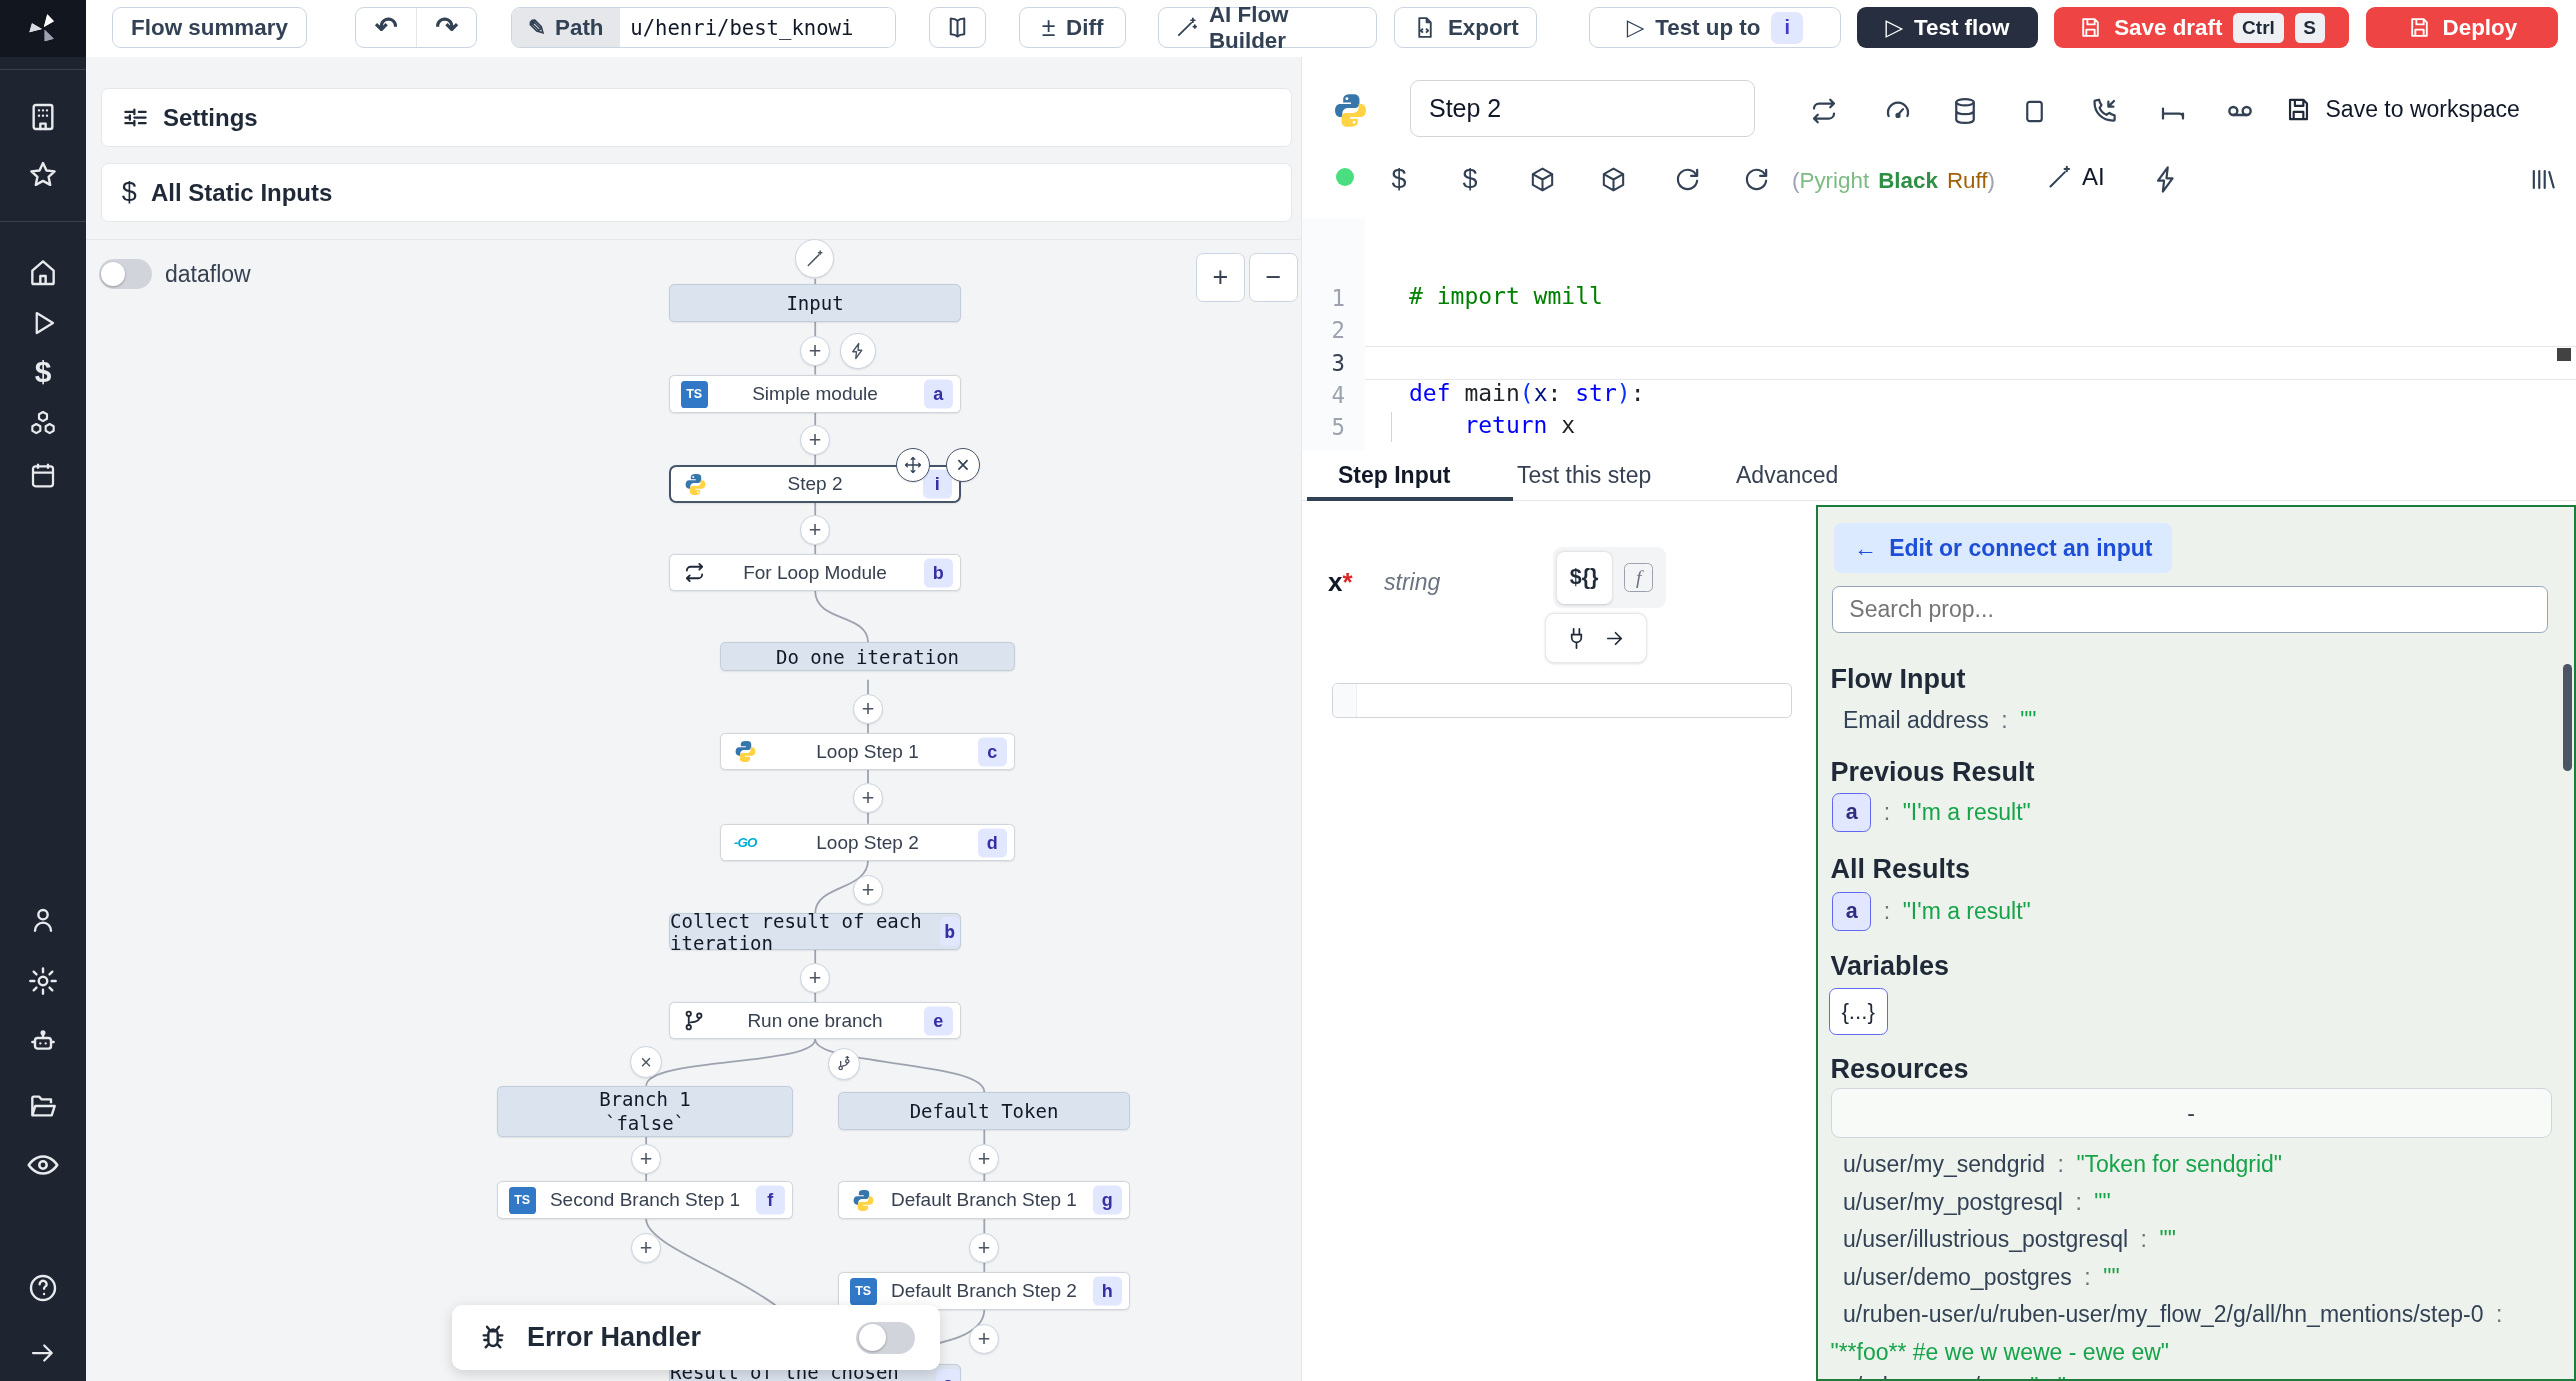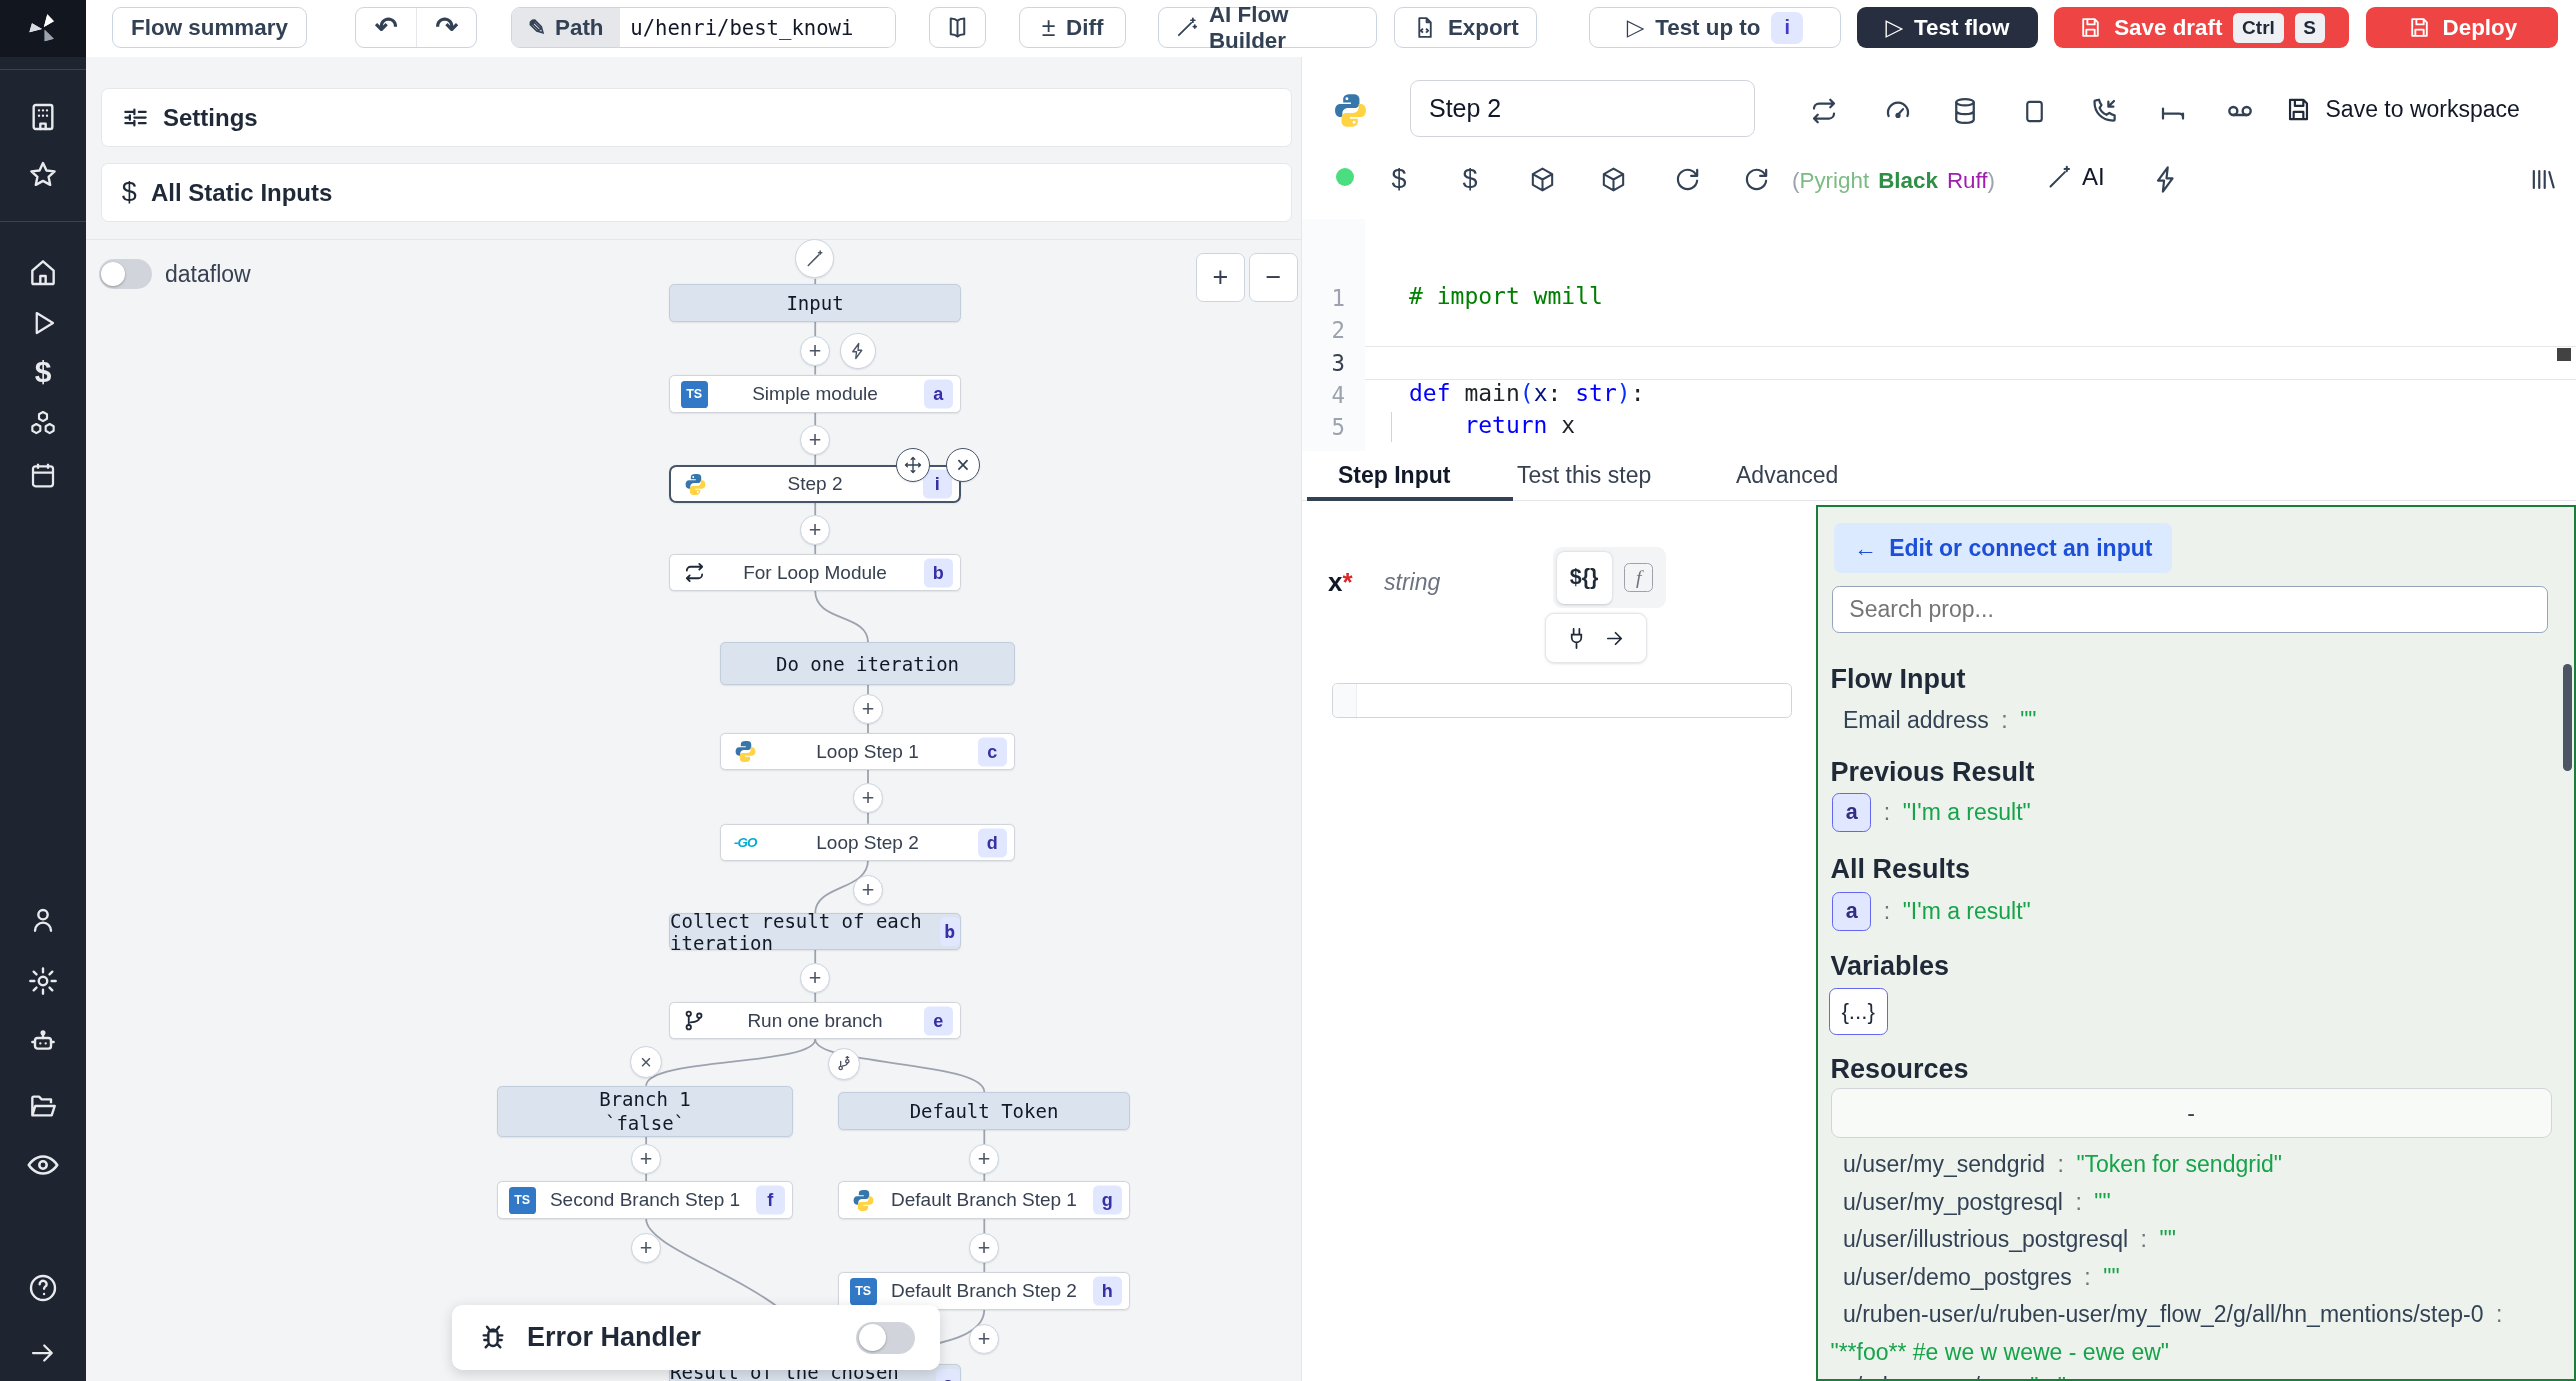--- a/index.html
+++ b/index.html
@@ -346,21 +346,21 @@
   <div class="node" style="left:583px;top:497px;width:292px;height:37px">
     <span class="nic">
       <svg class="ic" width="23" height="23" viewBox="0 0 24 24" fill="none" stroke="#1f2937" stroke-width="1.9" stroke-linecap="round" stroke-linejoin="round">
           <path d="M17 3l3 3-3 3M20 6H8a4 4 0 00-4 4M7 21l-3-3 3-3M4 18h12a4 4 0 004-4"></path>
         </svg>
     </span>
     <span class="lbl">For Loop Module</span>
     <span class="badge">b</span>
   </div>
 
-  <div class="node vnode" style="left:634px;top:585px;width:295px;height:43px">
+  <div class="node vnode" style="left:634px;top:585px;width:295px;height:29px">
     <span class="lbl">Do one iteration</span>
   </div>
 
   <div class="circ" style="left:767px;top:637px;width:30px;height:30px">
       <span>+</span>
     </div>
 
   <div class="node" style="left:634px;top:676px;width:295px;height:37px">
     <span class="nic">
         <svg class="ic" width="25" height="25" viewBox="0 0 24 24">
@@ -581,21 +581,21 @@
     </div>
   <div class="hic" style="left:438px;top:106px">
       <svg class="ic" width="29" height="29" viewBox="0 0 24 24" fill="none" stroke="currentColor" stroke-width="1.8" stroke-linecap="round" stroke-linejoin="round">
         <path d="M19.5 9A8 8 0 1020 13M20 4v5h-5"></path>
       </svg>
     </div>
 
   <div class="abs lint" style="left:490px;top:111px;display:flex;gap:9px">
     <span style="color:#9ca3af"><span>(</span><span style="color:#7cbb84">Pyright</span></span>
     <span style="color:#2f8f46;font-weight:600">Black</span>
-    <span style="color:#9ca3af"><span style="color:#a21caf">Ruff</span><span>)</span></span>
+    <span style="color:#9ca3af"><span style="color:#a16207">Ruff</span><span>)</span></span>
   </div>
 
   <div class="abs" style="left:744px;top:106px;display:flex;align-items:center;gap:9px">
     <svg class="ic" width="27" height="27" viewBox="0 0 24 24" fill="none" stroke="#334155" stroke-width="1.8" stroke-linecap="round">
         <path d="M4 20L15 9M15 9l1.8-1.8M18.5 2.5v4M16.5 4.5h4"></path>
       </svg>
     <span style="font-size:24px;color:#111827">AI</span>
   </div>
   <div class="hic" style="left:848px;top:106px">
       <svg class="ic" width="29" height="29" viewBox="0 0 24 24" fill="none" stroke="currentColor" stroke-width="1.8" stroke-linejoin="round">

